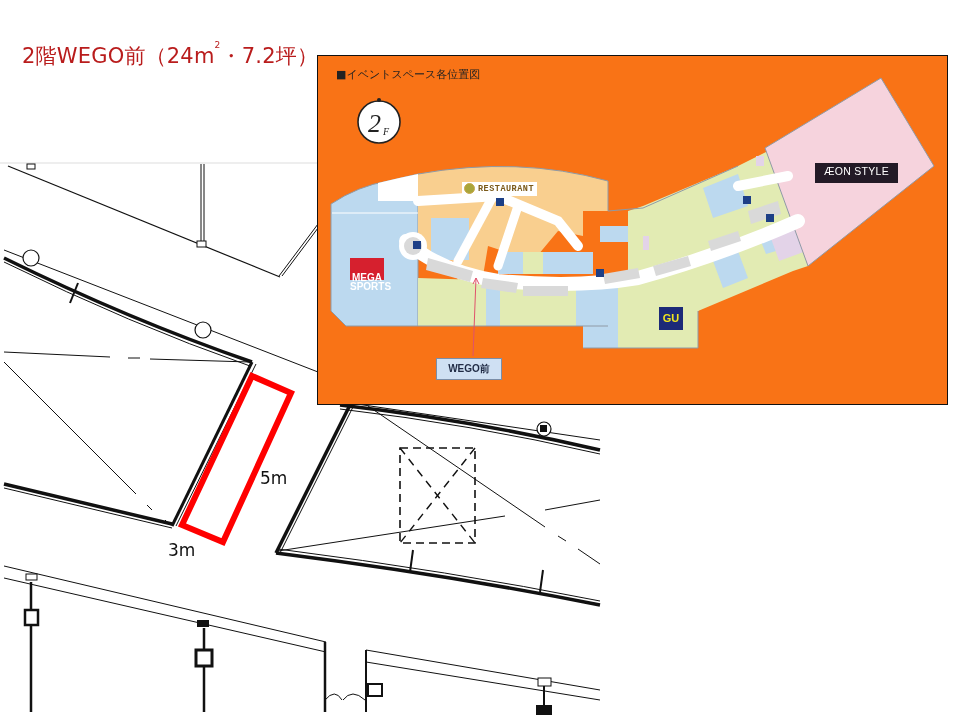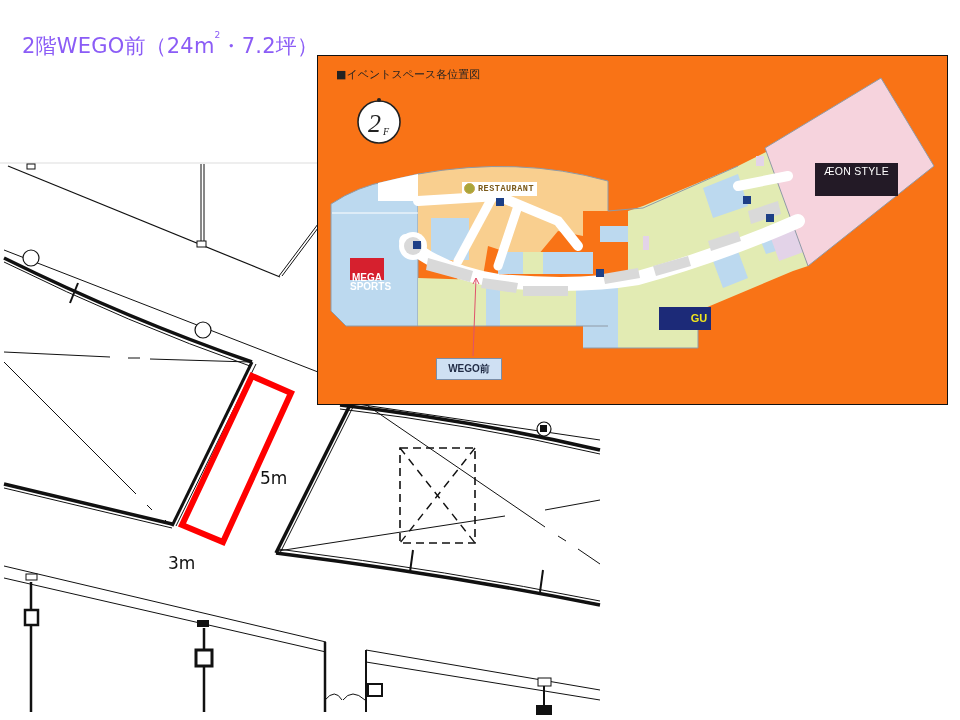--- a/index.html
+++ b/index.html
@@ -1,28 +1,28 @@
 <!DOCTYPE html>
 <html><head>
 <meta charset="utf-8">
 <style>
   html, body { margin:0; padding:0; background:#ffffff; }
   body { width:960px; height:720px; position:relative; overflow:hidden; font-family:"DejaVu Sans", sans-serif; }
-  .title { position:absolute; left:22px; top:32px; font-size:21px; color:#8b5cf6; letter-spacing:0.2px; white-space:nowrap; }
+  .title { position:absolute; left:22px; top:42px; font-size:21px; color:#b91c1c; letter-spacing:0.2px; white-space:nowrap; }
   .title sup { font-size:9px; vertical-align:top; position:relative; top:-2px; }
   #floorplan { position:absolute; left:0; top:0; }
   .dim { position:absolute; font-size:17px; color:#111; }
   .panel { position:absolute; left:317px; top:55px; width:631px; height:350px; background:#f97316; border:1.5px solid #111; box-sizing:border-box; }
   .panel-heading { position:absolute; left:18px; top:11px; font-size:11px; color:#222; }
   #mallmap { position:absolute; left:0; top:0; }
   .wego-label { position:absolute; left:118px; top:302px; width:66px; height:22px; background:#cfe0f3; border:1px solid #7b8ea8; box-sizing:border-box; font-size:10px; font-weight:bold; color:#1f2a44; text-align:center; line-height:20px; font-family:"Liberation Sans", sans-serif; }
   .brand { position:absolute; font-family:"Liberation Sans", sans-serif; font-weight:bold; }
   .mega { left:32px; top:202px; width:34px; height:22px; background:#d6202e; color:#fff; font-size:10px; line-height:9px; text-align:center; padding-top:15px; box-sizing:border-box; }
-  .aeon { left:497px; top:107px; width:83px; height:33px; background:#231a26; color:#fff; font-size:10.5px; line-height:16px; text-align:center; font-weight:normal; letter-spacing:0.3px; }
-  .gu { left:341px; top:251px; width:24px; height:23px; background:#1c2a78; color:#f1e51d; font-size:11px; line-height:23px; text-align:center;padding-left:28px; }
+  .aeon { left:497px; top:107px; width:83px; height:20px; background:#231a26; color:#fff; font-size:10.5px; line-height:16px; text-align:center; font-weight:normal; letter-spacing:0.3px; }
+  .gu { left:341px; top:251px; width:24px; height:23px; background:#1c2a78; color:#f1e51d; font-size:11px; line-height:23px; text-align:center; }
   .rest { left:144px; top:126px; height:14px; background:#fff; color:#7b5a1a; font-size:8.5px; line-height:14px; padding:0 3px 0 16px; font-family:Liberation Mono, monospace; letter-spacing:0.5px; }
   .rest-icon { position:absolute; left:2px; top:1px; width:11px; height:11px; border-radius:50%; background:#a9a53a; border:1px solid #caa94a; box-sizing:border-box; }
   .floor-badge { position:absolute; left:36px; top:39px; width:50px; height:50px; }
 </style>
 </head>
 <body>
 
 <div class="title">
   <span>2階</span><span>WEGO前</span><span>（24m</span><sup>2</sup><span>・7.2坪）</span>
 </div>
@@ -95,21 +95,21 @@
     <rect x="368" y="684" width="14" height="12" fill="#fff" stroke-width="2"></rect>
     <rect x="538" y="678" width="13" height="8" fill="#fff" stroke-width="1"></rect>
     <line x1="544" y1="686" x2="544" y2="712" stroke-width="2"></line>
     <rect x="536" y="705" width="16" height="10" fill="#111" stroke="none"></rect>
   </g>
 
   <polygon points="252,376 291,393 223,542 182,525" fill="none" stroke="#ff0000" stroke-width="6" stroke-linejoin="miter"></polygon>
 </svg>
 
 <div class="dim" style="left:260px; top:468px;">5m</div>
-<div class="dim" style="left:168px; top:553px;text-align:right;">3m</div>
+<div class="dim" style="left:168px; top:540px;text-align:right;">3m</div>
 
 <div class="panel">
   <div class="panel-heading">■イベントスペース各位置図</div>
 
   <svg class="floor-badge" viewBox="0 0 50 50">
     <circle cx="25" cy="27" r="21" fill="#fff" stroke="#222" stroke-width="1.6"></circle>
     <circle cx="25" cy="5" r="2" fill="#222"></circle>
     <text x="14" y="37" font-family="Liberation Serif, serif" font-style="italic" font-size="26" fill="#222">2</text>
     <text x="29" y="40" font-family="Liberation Serif, serif" font-style="italic" font-size="10" fill="#222">F</text>
   </svg>

